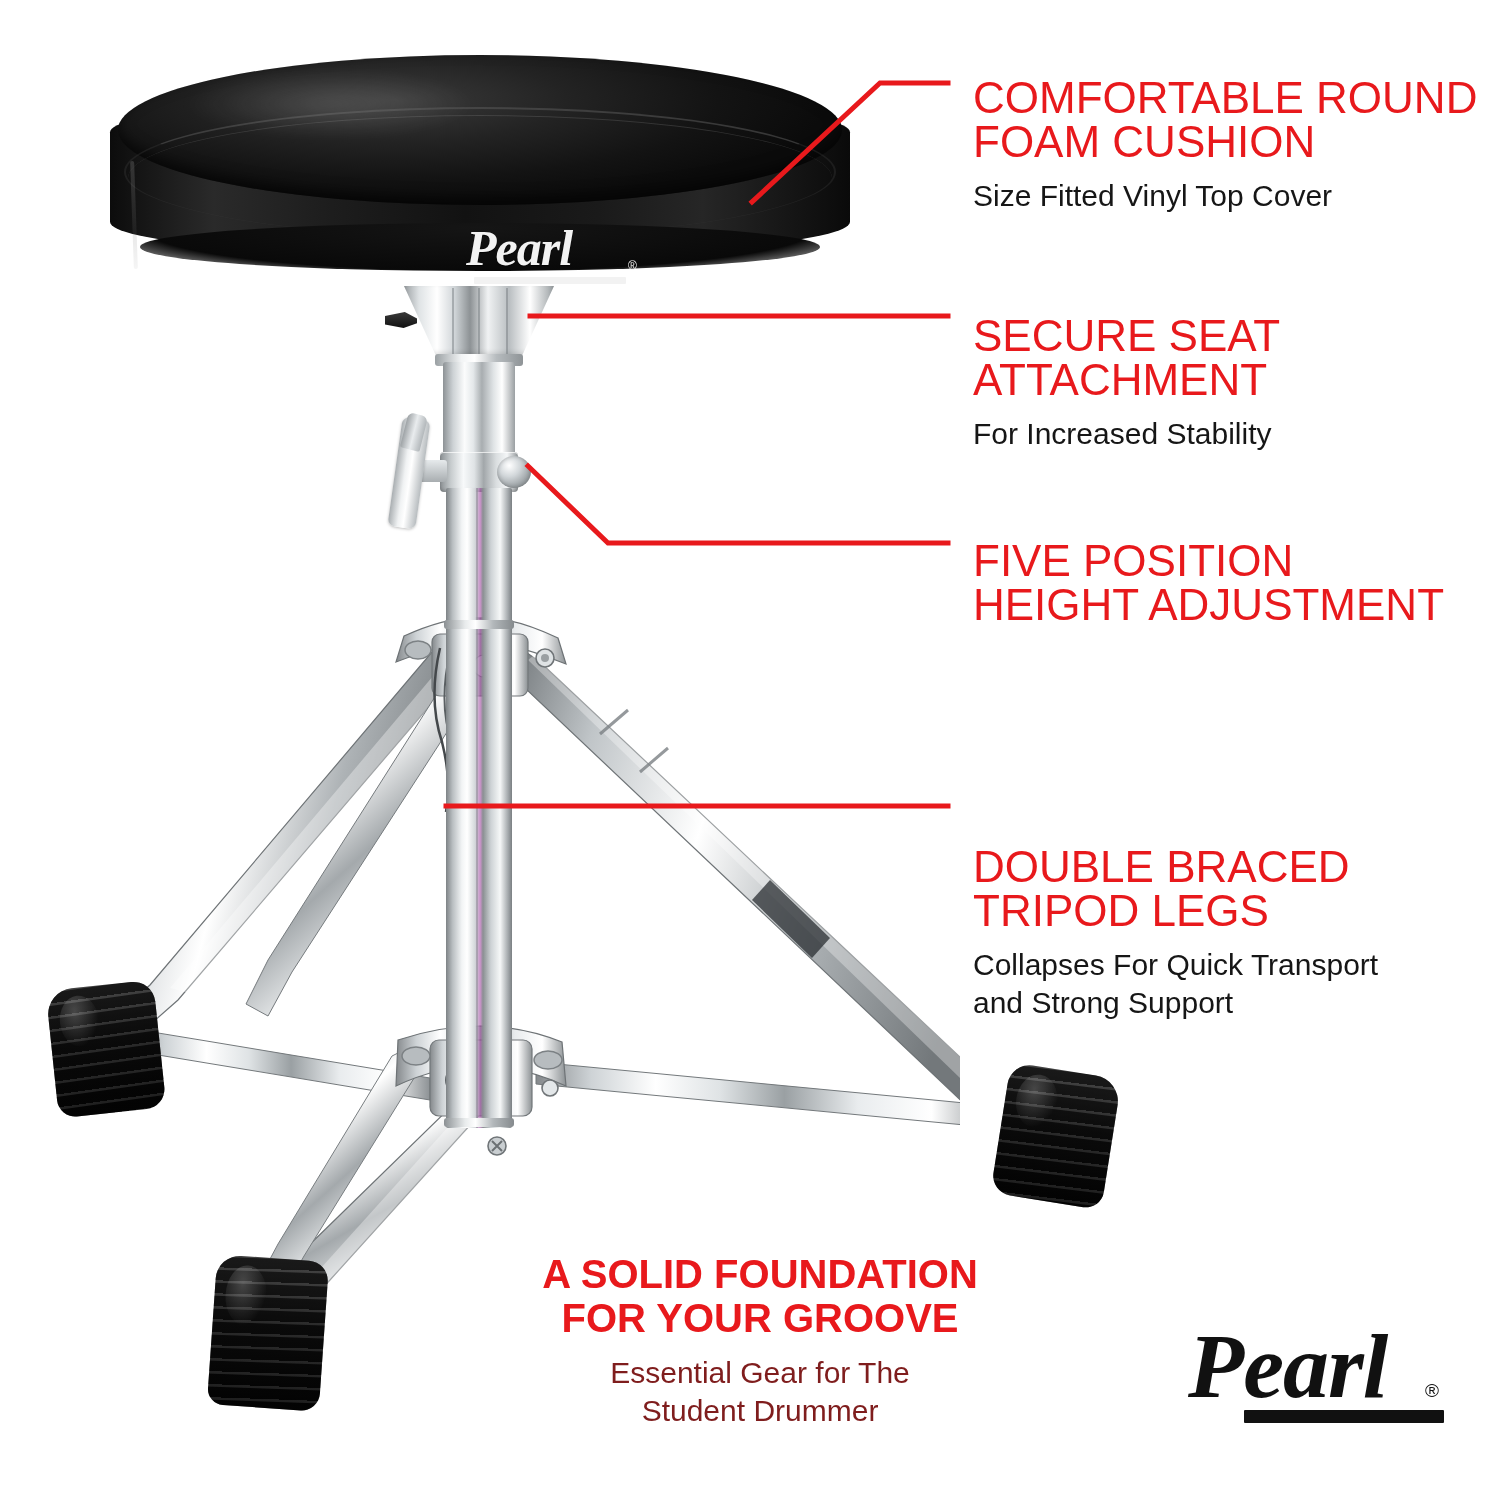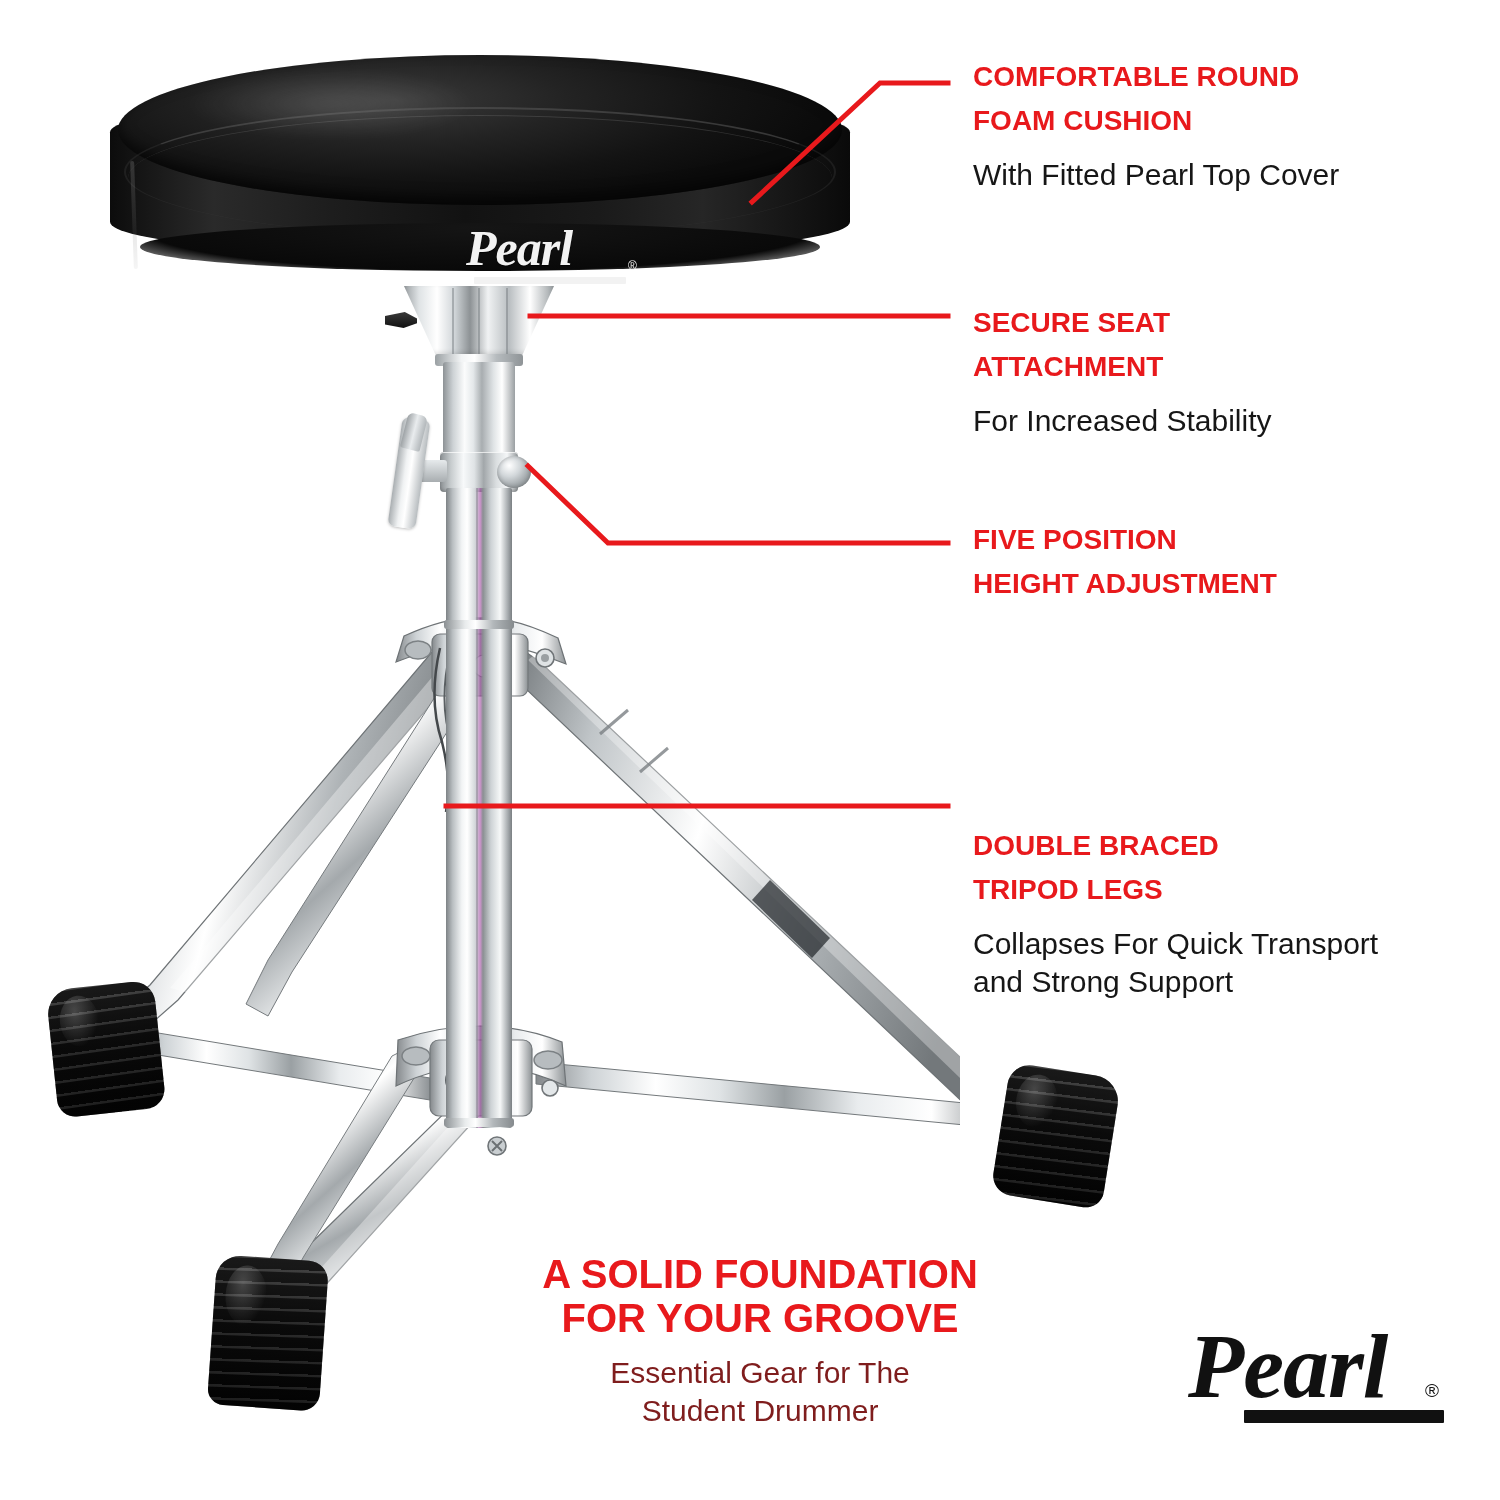--- a/index.html
+++ b/index.html
@@ -217,36 +217,37 @@
   #foot-right {
     left:1000px; top:1070px; width:112px; height:132px;
     border-radius:22px 26px 18px 20px;
     transform:rotate(9deg);
   }
 
   
   .callout { position:absolute; left:973px; width:515px; }
   .callout h2 {
     color:#e8191c;
-    font-size:28px;
+    font-size:44px;
     line-height:44px;
-    font-weight:700;
+    font-weight:400;
     letter-spacing:0px;
     white-space:pre-line;
+    margin-top:21px;
   }
   .callout p {
     color:#161616;
     font-size:30px;
     line-height:38px;
     font-weight:400;
     margin-top:13px;
     white-space:pre-line;
   }
   #callout-1 { top:55px; }
-  #callout-2 { top:301px; }
+  #callout-2 { top:293px; }
   #callout-3 { top:518px; }
   #callout-4 { top:824px; }
 
   
   #bottom-block {
     position:absolute; left:380px; top:1252px; width:760px; text-align:center;
   }
   #bottom-block h2 {
     color:#e8191c;
     font-size:40px;
@@ -435,21 +436,21 @@
       <path d="M 948 83 L 880 83 L 752 202"></path>
       <path d="M 948 316 L 530 316"></path>
       <path d="M 948 543 L 608 543 L 528 466"></path>
       <path d="M 948 806 L 446 806"></path>
     </g>
   </svg>
 
   <div class="callout" id="callout-1">
     <h2>COMFORTABLE ROUND
 FOAM CUSHION</h2>
-    <p>With Fitted Pearl Top Cover</p>
+    <p>Size Fitted Vinyl Top Cover</p>
   </div>
 
   <div class="callout" id="callout-2">
     <h2>SECURE SEAT
 ATTACHMENT</h2>
     <p>For Increased Stability</p>
   </div>
 
   <div class="callout" id="callout-3">
     <h2>FIVE POSITION

